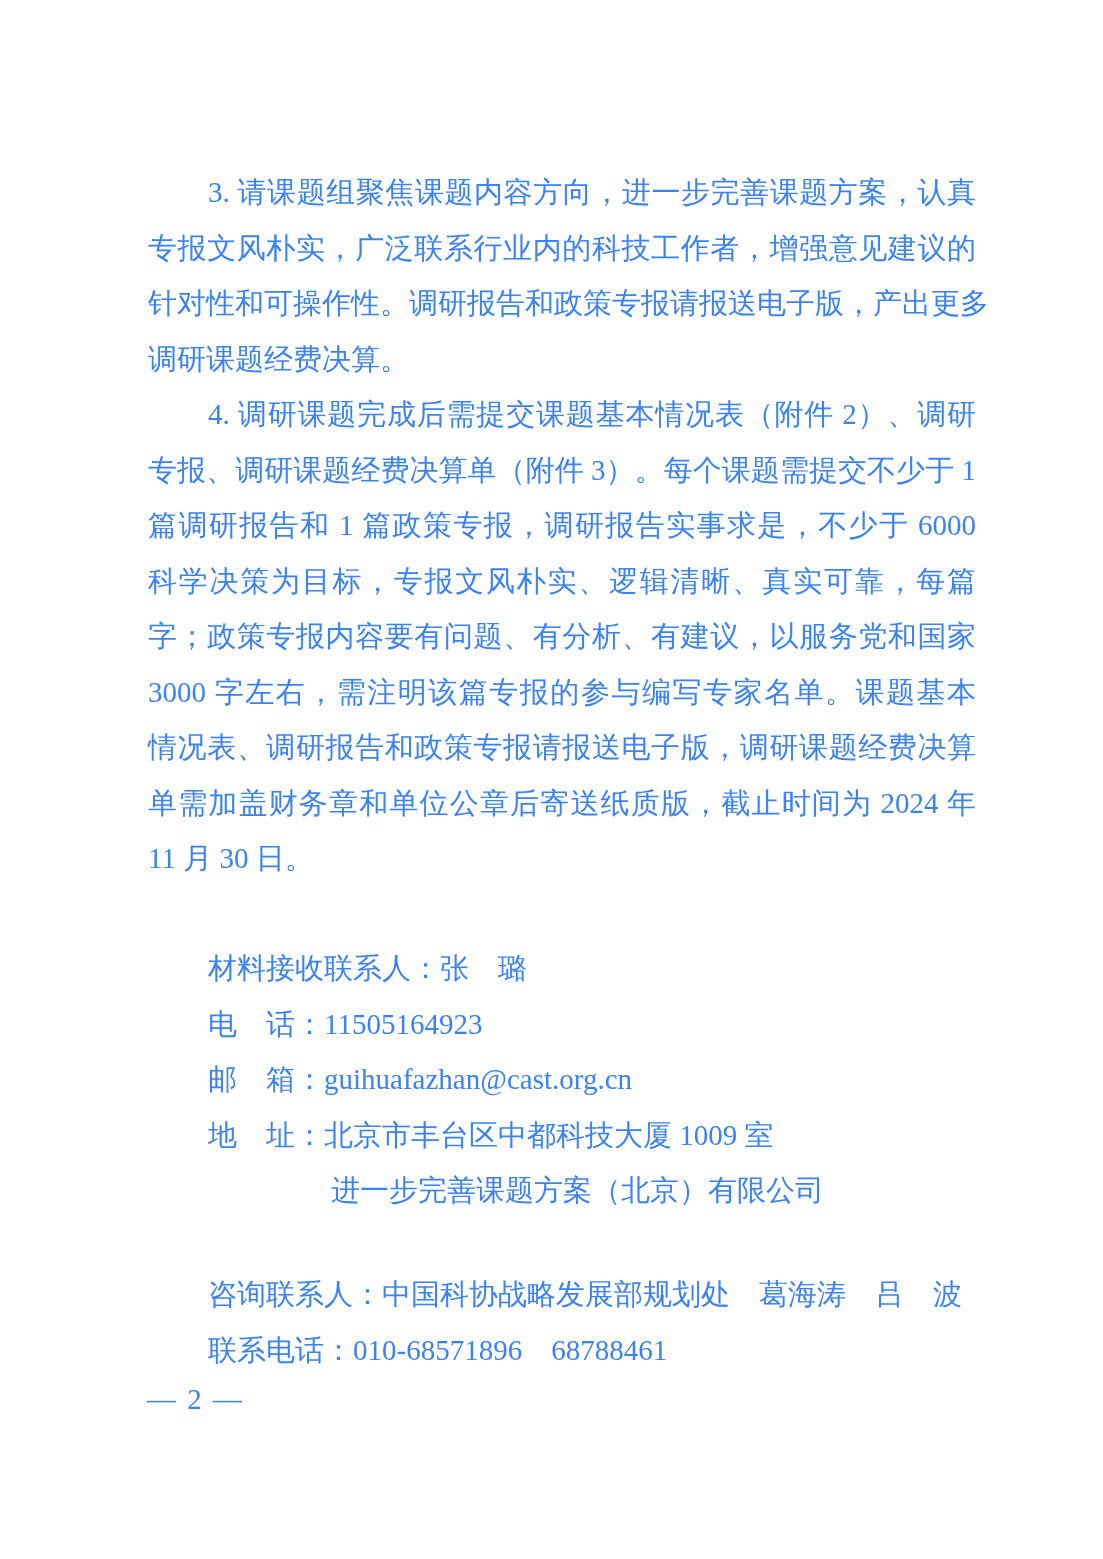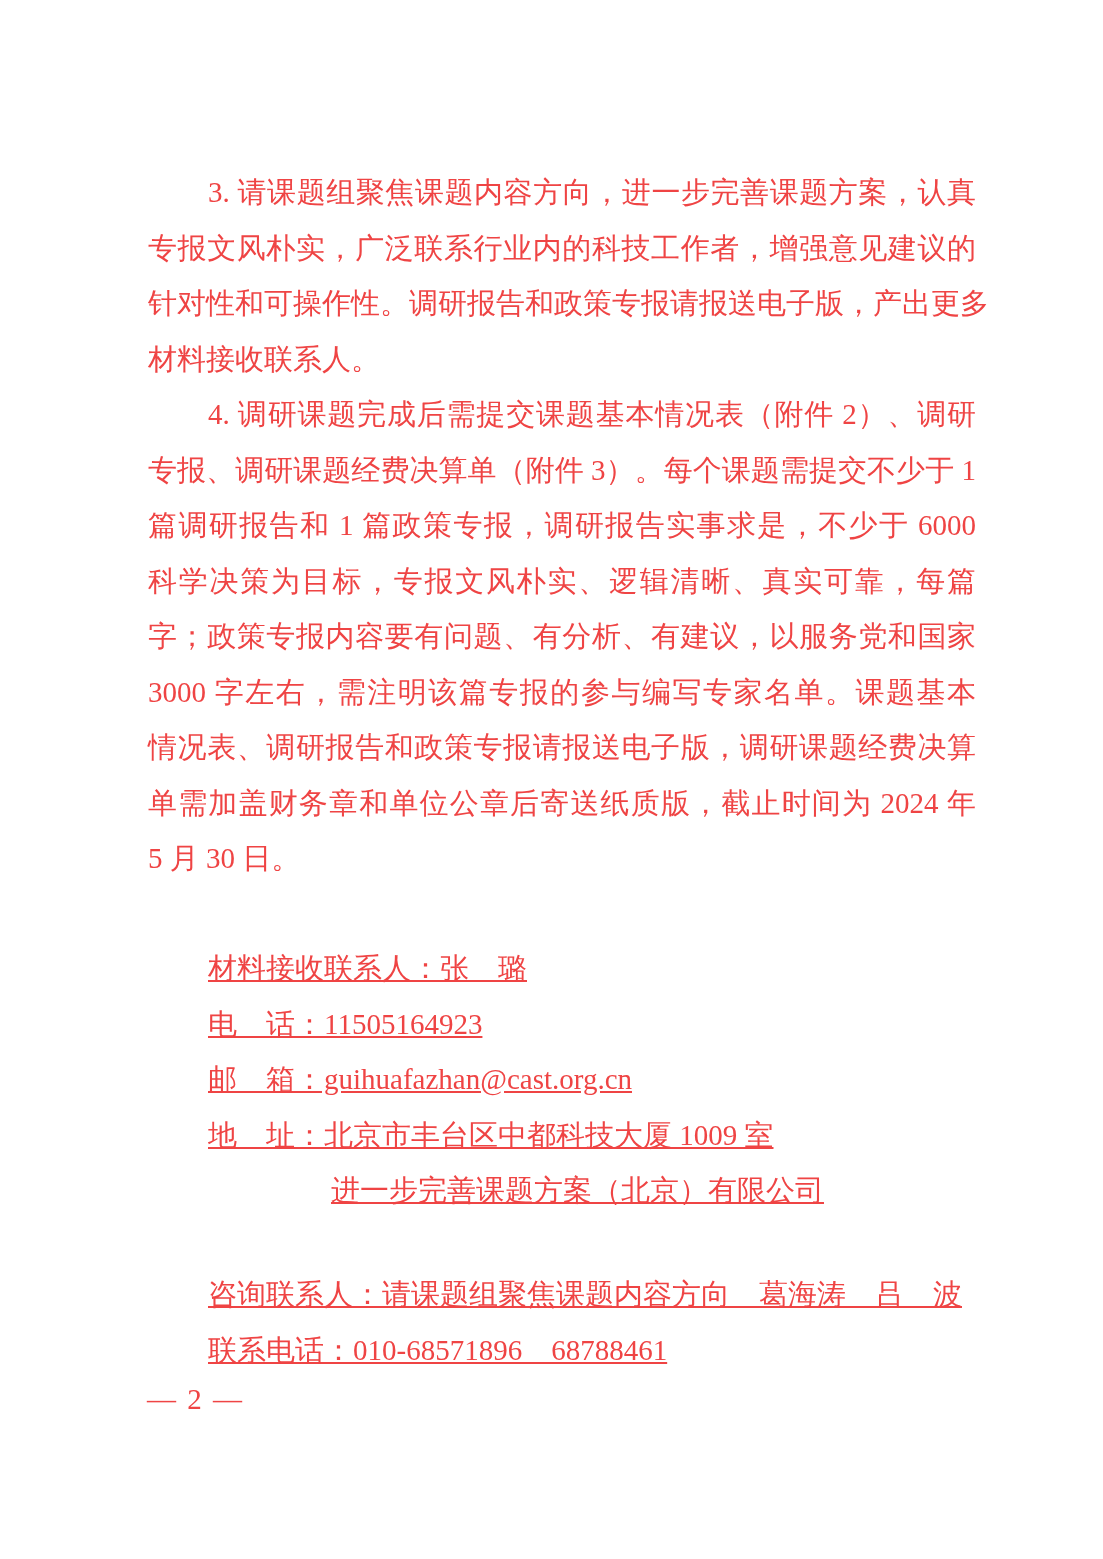--- a/index.html
+++ b/index.html
@@ -5,21 +5,21 @@
   html, body {
     margin: 0;
     padding: 0;
     background: #ffffff;
   }
   .page {
     position: relative;
     width: 1103px;
     height: 1559px;
     background: #ffffff;
-    color: #ef4444;
+    color: #3b82f6;
     font-family: "Liberation Serif", "DejaVu Serif", serif;
     font-size: 29px;
     overflow: hidden;
   }
   .block {
     position: absolute;
     left: 148px;
     width: 828px;
   }
   .body-text   { top: 165px; }
@@ -38,21 +38,20 @@
     text-align-last: left;
     -moz-text-align-last: left;
   }
   
   .line.indent { padding-left: 60px; }
   
   .contact .line,
   .consult .line {
     padding-left: 60px;
     text-align-last: left;
-    text-decoration: underline;
     -moz-text-align-last: left;
   }
   
   .contact .line.addr-cont { padding-left: 183px; }
   .page-footer {
     position: absolute;
     left: 147px;
     top: 1372px;
     line-height: 55.5px;
     font-size: 29px;
@@ -63,47 +62,47 @@
 <body>
 
 <div class="page">
 
   <main class="block body-text">
 
     <section>
       <div class="line indent">3. 请课题组聚焦课题内容方向，进一步完善课题方案，认真</div>
       <div class="line">专报文风朴实，广泛联系行业内的科技工作者，增强意见建议的</div>
       <div class="line">针对性和可操作性。调研报告和政策专报请报送电子版，产出更多</div>
-      <div class="line end">材料接收联系人。</div>
+      <div class="line end">调研课题经费决算。</div>
     </section>
 
     <section>
       <div class="line indent">4. 调研课题完成后需提交课题基本情况表（附件 2）、调研</div>
       <div class="line">专报、调研课题经费决算单（附件 3）。每个课题需提交不少于 1</div>
       <div class="line">篇调研报告和 1 篇政策专报，调研报告实事求是，不少于 6000</div>
       <div class="line">科学决策为目标，专报文风朴实、逻辑清晰、真实可靠，每篇</div>
       <div class="line">字；政策专报内容要有问题、有分析、有建议，以服务党和国家</div>
       <div class="line">3000 字左右，需注明该篇专报的参与编写专家名单。课题基本</div>
       <div class="line">情况表、调研报告和政策专报请报送电子版，调研课题经费决算</div>
       <div class="line">单需加盖财务章和单位公章后寄送纸质版，截止时间为 2024 年</div>
-      <div class="line end">5 月 30 日。</div>
+      <div class="line end">11 月 30 日。</div>
     </section>
 
   </main>
 
   <section class="block contact">
     <div class="line">材料接收联系人：张　璐</div>
     <div class="line">电　话：11505164923</div>
     <div class="line">邮　箱：guihuafazhan@cast.org.cn</div>
     <div class="line">地　址：北京市丰台区中都科技大厦 1009 室</div>
     <div class="line addr-cont">进一步完善课题方案（北京）有限公司</div>
   </section>
 
   <section class="block consult">
-    <div class="line">咨询联系人：请课题组聚焦课题内容方向　葛海涛　吕　波</div>
+    <div class="line">咨询联系人：中国科协战略发展部规划处　葛海涛　吕　波</div>
     <div class="line">联系电话：010-68571896　68788461</div>
   </section>
 
   <footer class="page-footer">
     <span>— 2 —</span>
   </footer>
 
 </div>
 
 </body></html>

